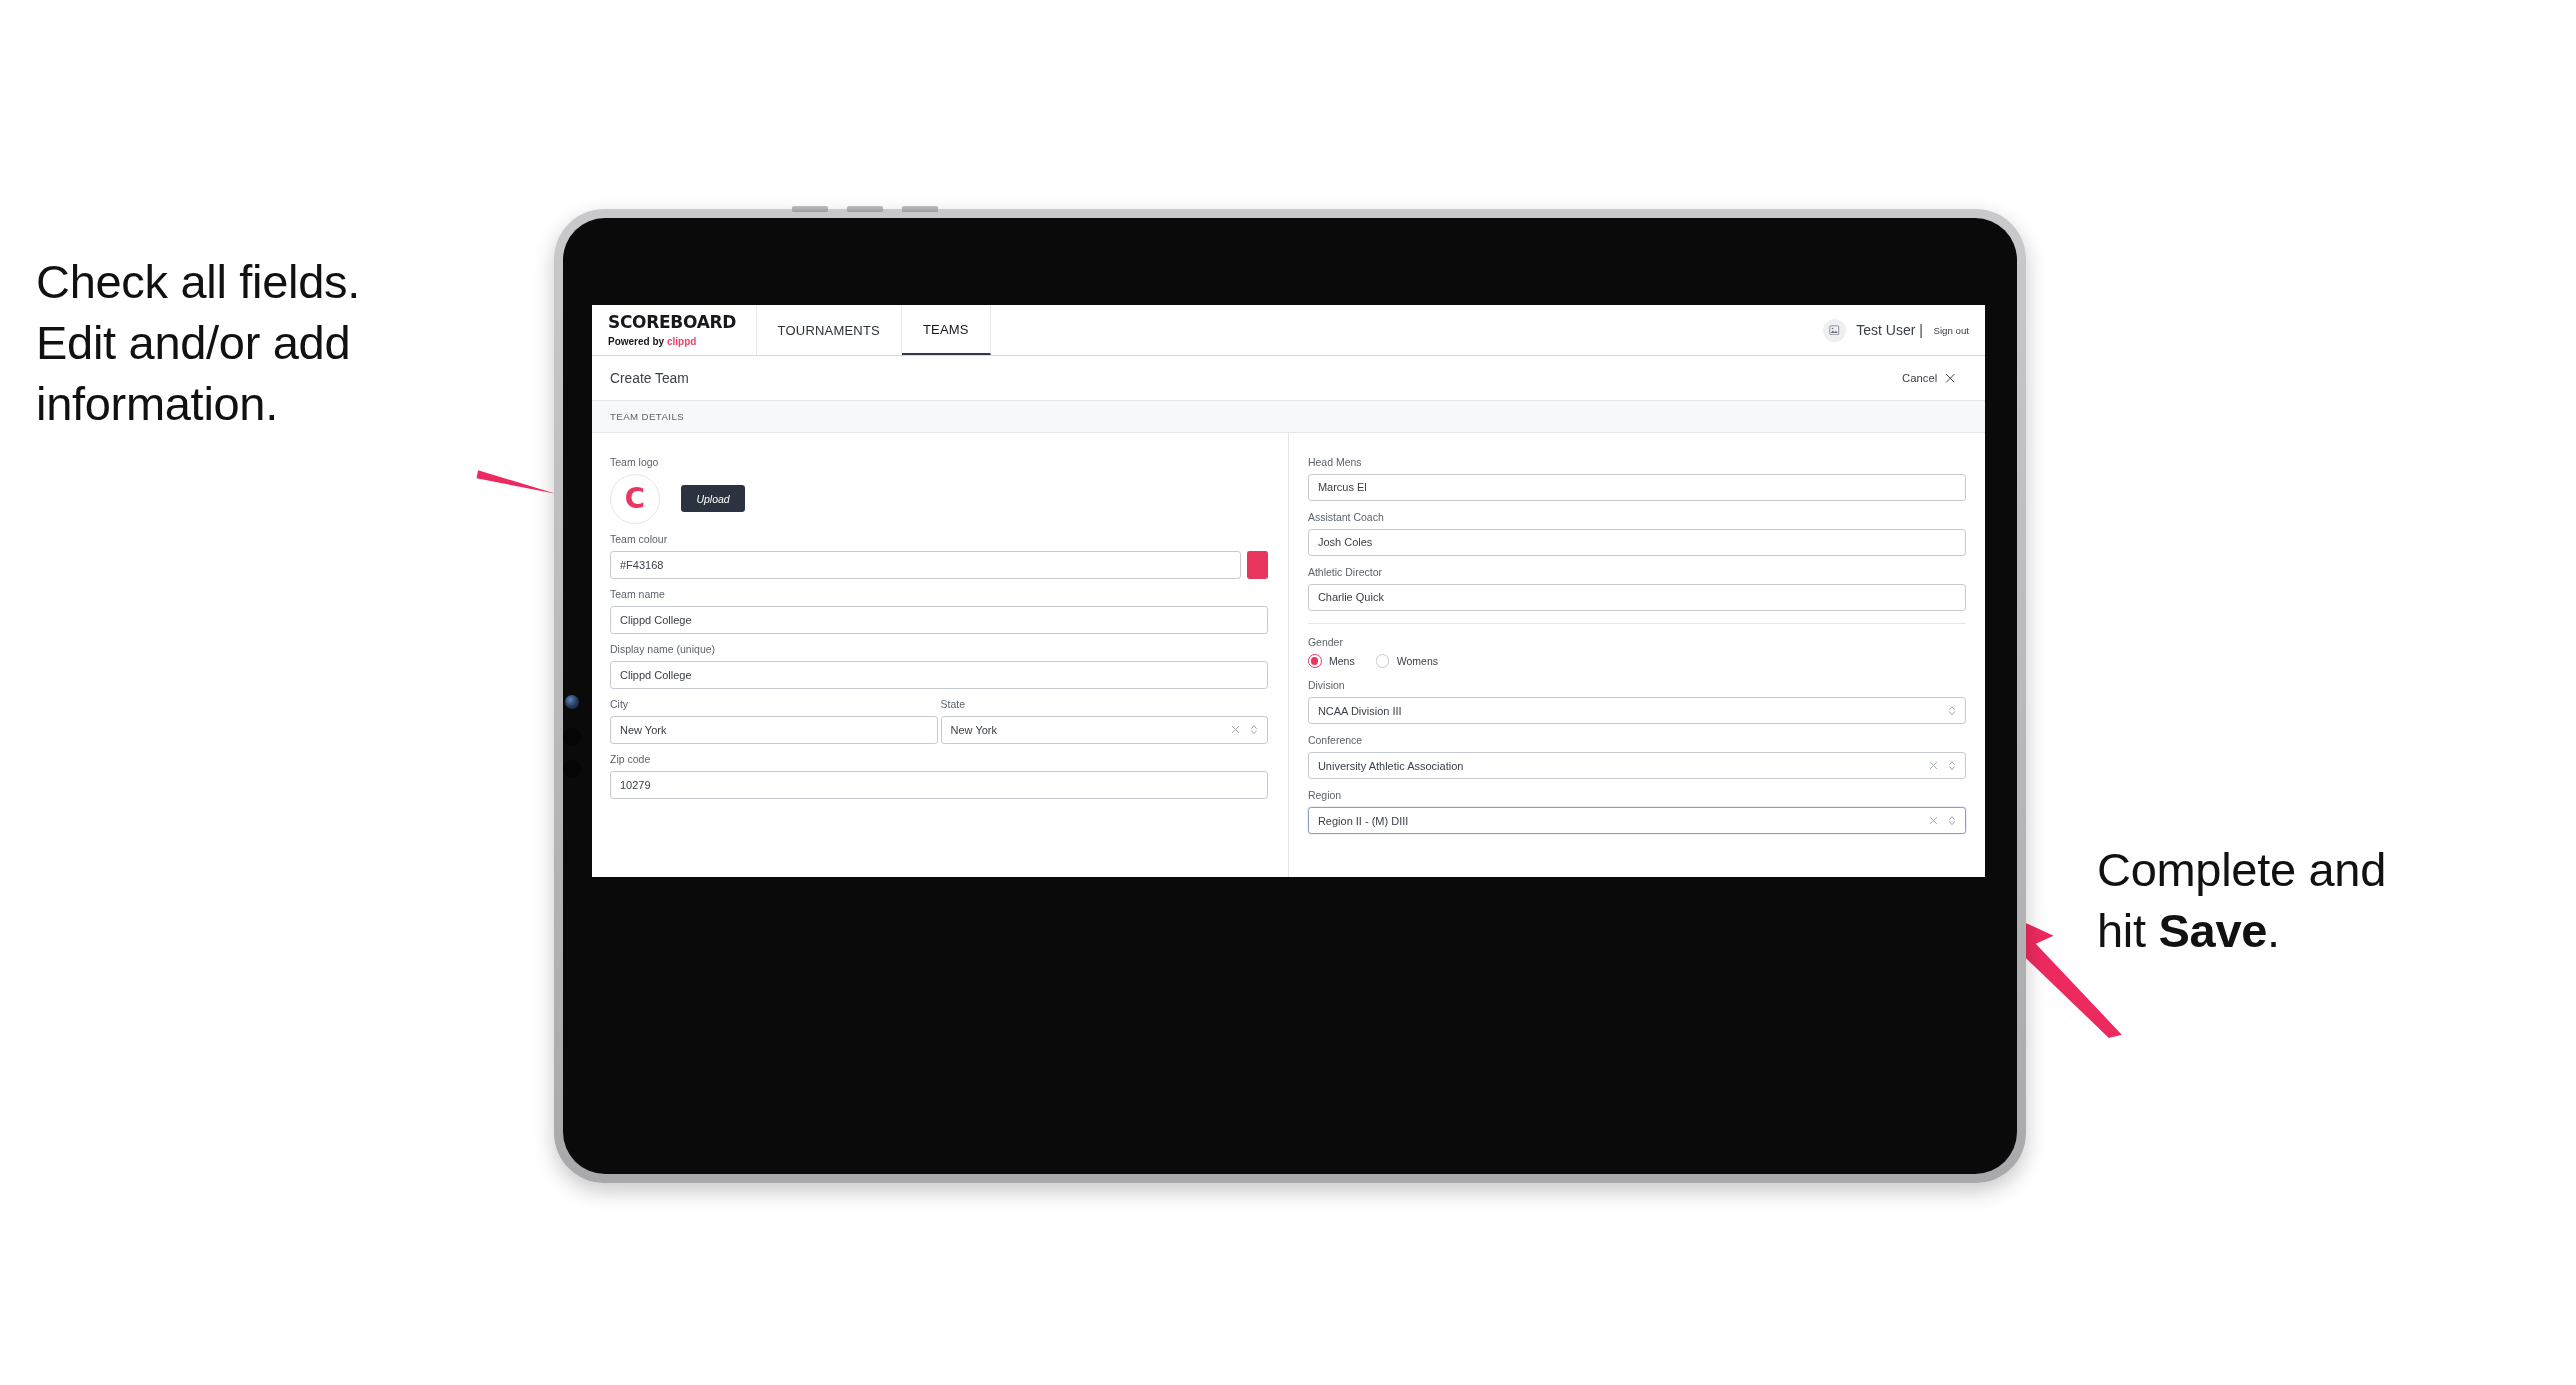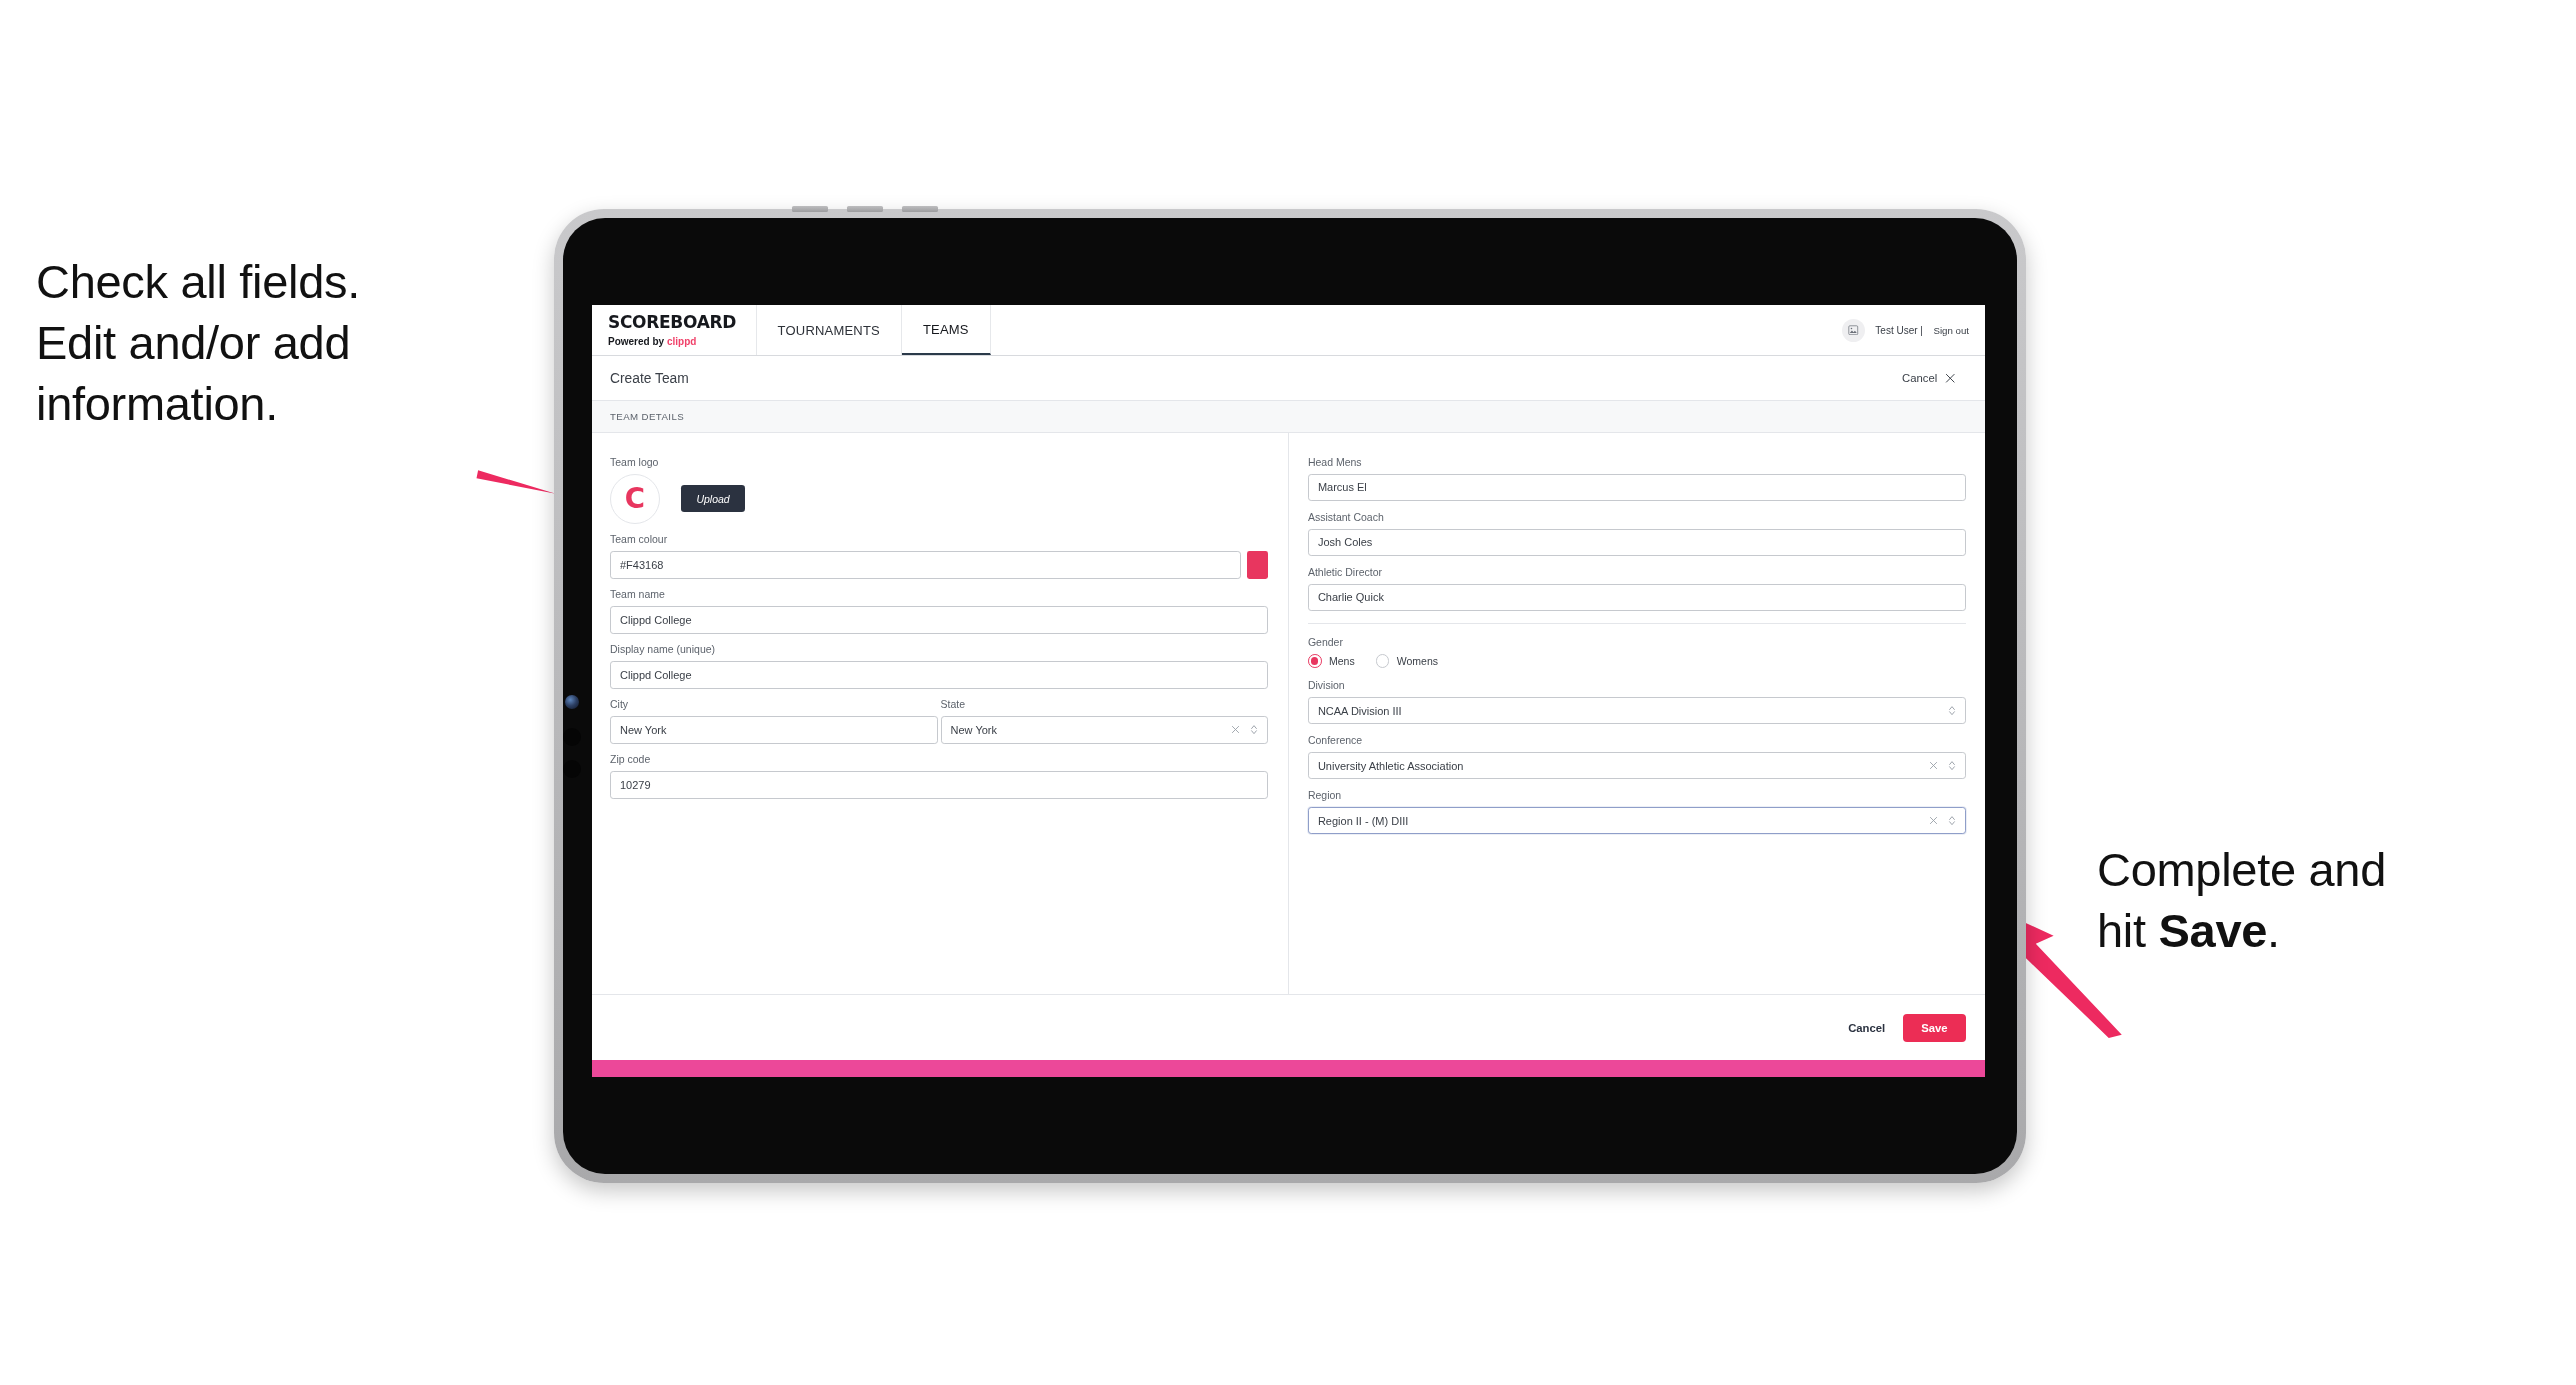--- a/index.html
+++ b/index.html
@@ -57,21 +57,21 @@
   .cam { position: absolute; border-radius: 50%; }
   .cam-a { left: 557px; top: 695px; width: 13.8px; height: 13.8px;
     background: radial-gradient(circle at 38% 34%, #5e86bd 0%, #2c3f63 48%, #0c1220 100%); }
   .cam-b { left: 555px; top: 728px; width: 18px; height: 18px; background: #050505; }
   .cam-c { left: 555px; top: 760px; width: 18px; height: 18px; background: #050505; }
 
   
   .app {
     position: absolute;
     left: 592px; top: 305px;
-    width: 1393px; height: 772px;
+    width: 1393px; height: 572px;
     background: #ec4899;
     overflow: hidden;
   }
 
   
   .navbar {
     height: 51px;
     background: #ffffff;
     border-bottom: 0.8px solid #d8dade;
     display: flex; align-items: stretch;
@@ -104,21 +104,21 @@
 
   .nav-right {
     margin-left: auto; display: flex; align-items: center; gap: 10.5px;
     padding-right: 16px;
   }
   .avatar {
     width: 23px; height: 23px; border-radius: 50%;
     background: #efeff1; display: flex; align-items: center; justify-content: center;
     color: #6a6f78;
   }
-  .user-name { font-size: 10px; color: #3b4048; }
+  .user-name { font-size: 14px; color: #3b4048; }
   .sign-out { font-size: 9.7px; color: #3b4048; cursor: pointer; }
 
   
   .modal-head {
     height: 45px; background: #fff;
     display: flex; align-items: center; padding: 0 30px 0 18px;
     border-bottom: 0.8px solid #e4e6ea;
   }
   .modal-title { font-size: 13.8px; color: #3b4048; }
   .modal-cancel {

